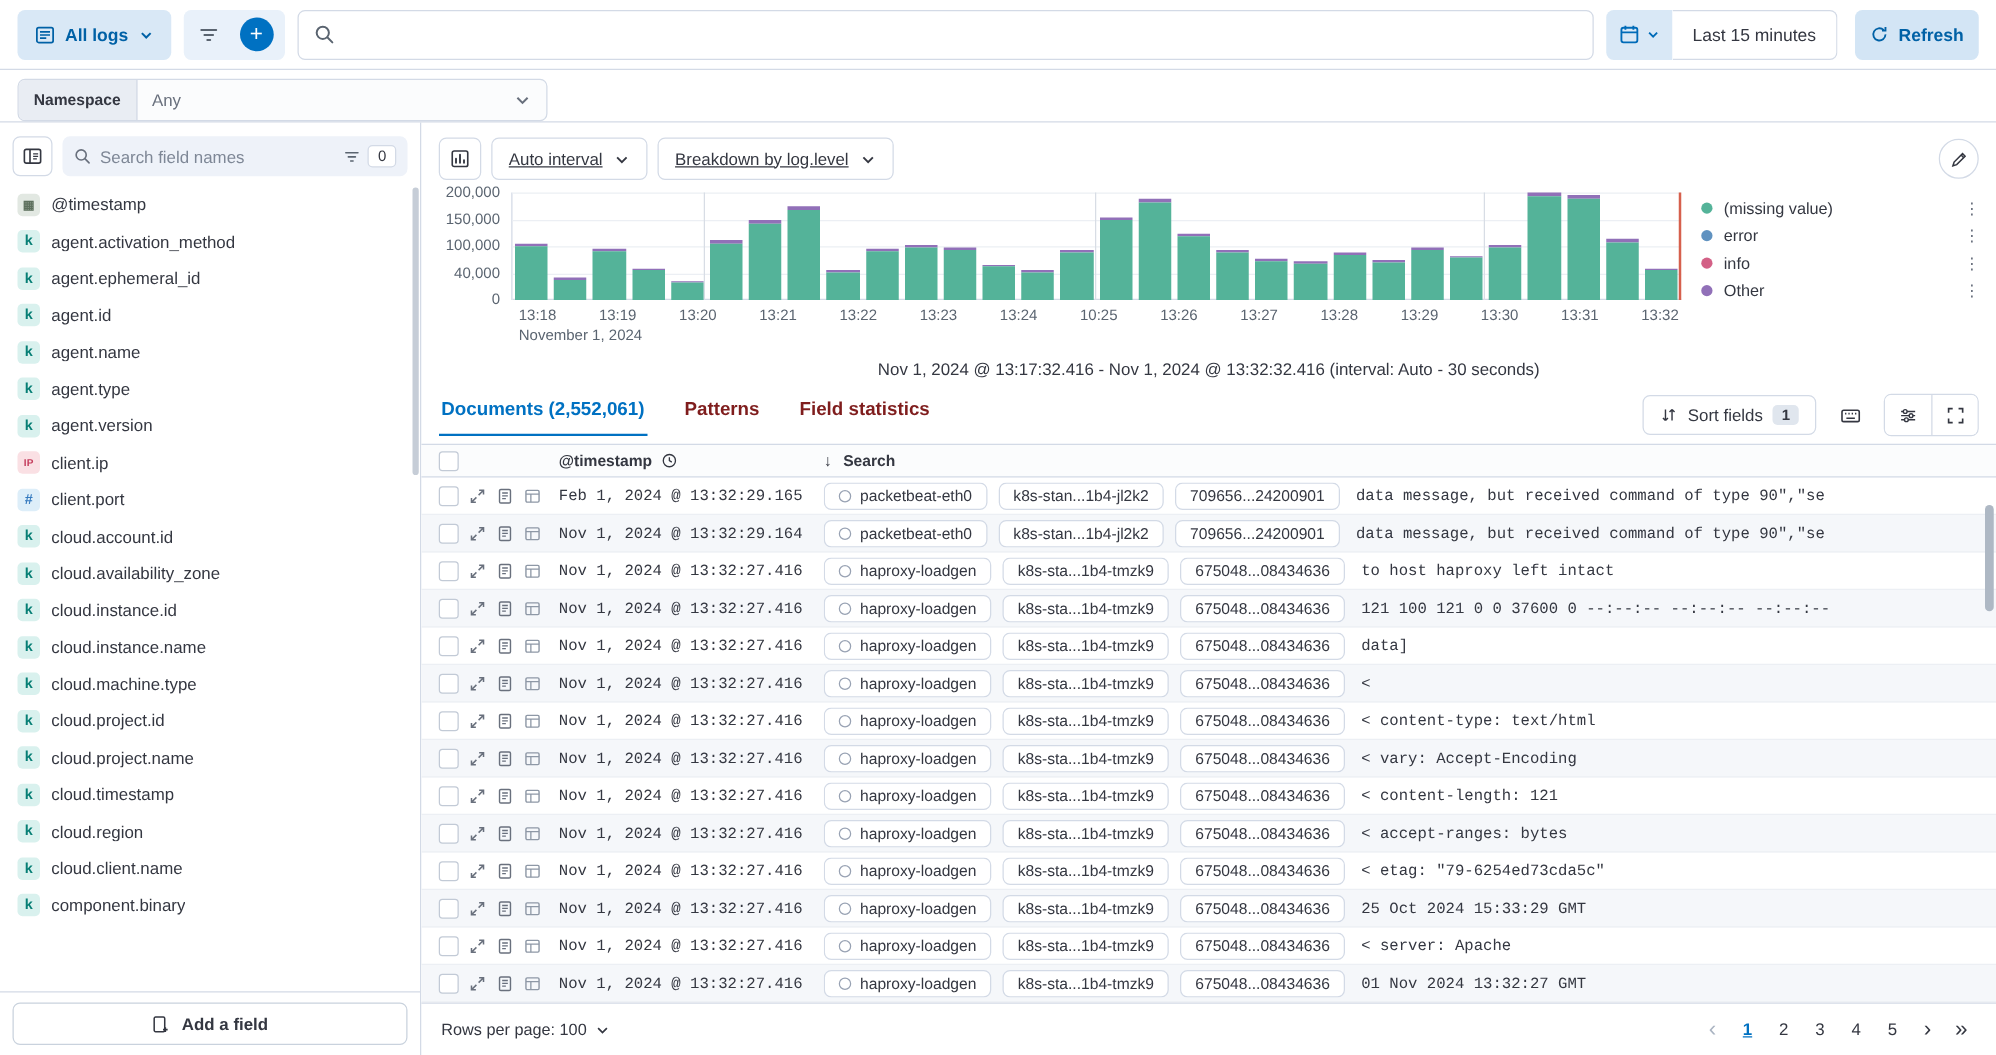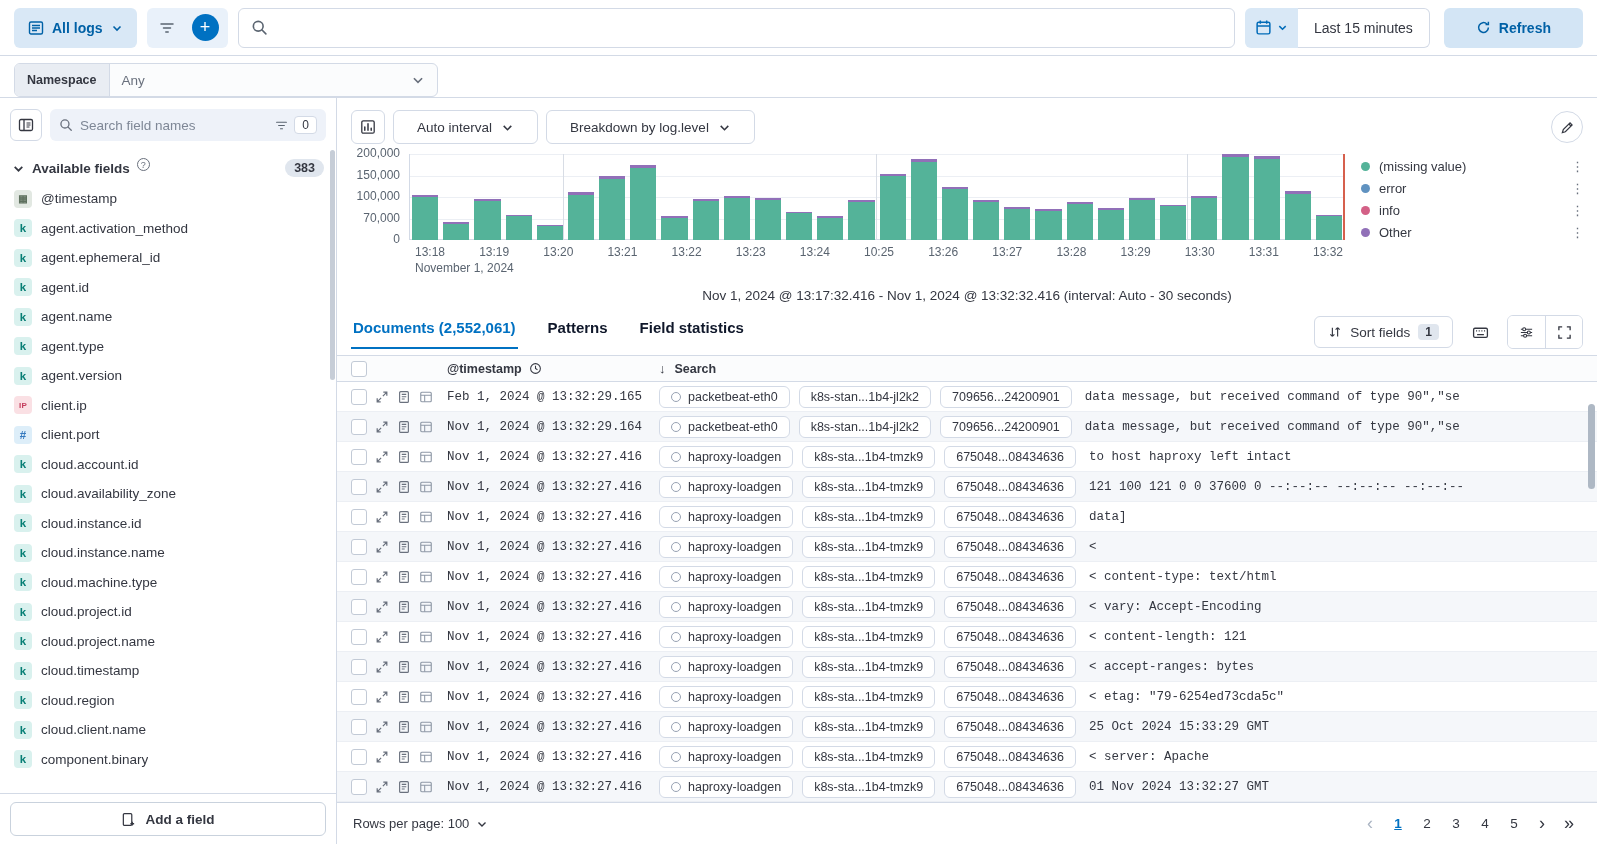--- a/index.html
+++ b/index.html
@@ -16,21 +16,21 @@
   .logs-btn {display:flex; align-items:center; gap:8px; height:40px; padding:0 14px; background:#d9e8f6; border-radius:6px; color:#0061a6; font-weight:700; font-size:14px;}
   .filter-group {display:flex; align-items:center; height:40px; background:#e9f1fa; border-radius:6px; padding:0 2px;}
   .filter-btn {width:36px; height:40px; display:flex; align-items:center; justify-content:center;}
   .add-filter-btn {width:27px; height:27px; border-radius:50%; background:#0071c2; color:#fff; font-size:18px; display:flex; align-items:center; justify-content:center; margin:0 7px; line-height:1; padding-bottom:2px;}
   .kql-box {flex:1; height:40px; border:1px solid #d3dae6; border-radius:6px; display:flex; align-items:center; padding:0 12px; gap:9px; background:#fff;}
   .kql-box input {border:none; outline:none; flex:1; font-size:14.5px; color:#343741; background:transparent;}
   .kql-box input::placeholder {color:#8b95a5;}
   .time-group {display:flex; height:40px;}
   .cal-btn {display:flex; align-items:center; gap:5px; background:#d9e8f6; border-radius:6px 0 0 6px; padding:0 10px;}
   .time-range-btn {display:flex; align-items:center; padding:0 16px; border:1px solid #d3dae6; border-left:none; border-radius:0 6px 6px 0; font-size:14px; background:#fff;}
-  .refresh-btn {display:flex; align-items:center; gap:8px; height:40px; padding:0 32px; background:#d3e5f5; border-radius:6px; color:#0061a6; font-weight:700; font-size:14px; margin-left:4px;}
+  .refresh-btn {display:flex; align-items:center; gap:8px; height:40px; padding:0 12px; background:#d3e5f5; border-radius:6px; color:#0061a6; font-weight:700; font-size:14px; margin-left:4px;}
 
   
   .ns-bar {height:42px; border-bottom:1px solid #d3dae6; display:flex; align-items:flex-end; padding:0 14px;}
   .ns-control {display:flex; align-items:stretch; height:34px; border:1px solid #d3dae6; border-radius:6px; overflow:hidden; width:424px; background:#fbfcfd;}
   .ns-prepend {background:#e9edf3; display:flex; align-items:center; padding:0 12px; font-size:12.5px; font-weight:700; border-right:1px solid #d3dae6;}
   .ns-value {flex:1; display:flex; align-items:center; justify-content:space-between; padding:0 12px; font-size:13.5px; color:#69707d;}
 
   
   .content {display:flex; height:746px;}
   .sidebar {width:337px; flex:none; border-right:1px solid #d3dae6; display:flex; flex-direction:column; position:relative; overflow:hidden;}
@@ -56,21 +56,21 @@
   .ficon-ip {background:#fae0e4; color:#c43c5c; font-size:8px; letter-spacing:.3px;}
   .ficon-number {background:#ddeef9; color:#357abf; font-size:11.5px;}
   .fname {white-space:nowrap; overflow:hidden;}
   .sb-footer {border-top:1px solid #d3dae6; padding:8px 10px; flex:none;}
   .add-field-btn {width:100%; height:34px; border:1px solid #c9d2dd; border-radius:6px; background:#fff; display:flex; align-items:center; justify-content:center; gap:9px; font-size:13.5px; font-weight:700; color:#343741;}
   .sb-scroll {position:absolute; right:1px; top:52px; width:5px; height:230px; background:#c6cdd7; border-radius:3px;}
 
   
   .chart-controls {display:flex; align-items:center; gap:8px; padding:12px 14px 8px;}
   .sq-btn {width:34px; height:34px; border:1px solid #d3dae6; border-radius:6px; background:#fff; display:flex; align-items:center; justify-content:center; flex:none;}
-  .dd-btn {height:34px; border:1px solid #d3dae6; border-radius:6px; background:#fff; display:flex; align-items:center; gap:9px; padding:0 23px; font-size:13.5px;}
+  .dd-btn {height:34px; border:1px solid #d3dae6; border-radius:6px; background:#fff; display:flex; align-items:center; gap:9px; padding:0 13px; font-size:13.5px;text-decoration:underline;}
   .edit-vis-btn {margin-left:auto; width:32px; height:32px; border:1px solid #d3dae6; border-radius:50%; display:flex; align-items:center; justify-content:center; background:#fff;}
   .chart-row {display:flex; padding:2px 8px 0 0;}
   .y-col {width:72px; flex:none; position:relative; height:86px;}
   .y-col span {position:absolute; right:9px; transform:translateY(-55%); font-size:12px; color:#5a6470; white-space:nowrap;}
   .plot-col {flex:1; min-width:0;}
   .plot {height:86px; position:relative; border-left:1px solid #d3dae6;}
   .hgrid {position:absolute; left:0; right:0; height:1px; background:#eceff4;}
   .vgrid {position:absolute; top:0; bottom:0; width:1px; background:#d8dde5;}
   .baseline {position:absolute; left:0; right:0; bottom:0; height:1px; background:#d3dae6;}
   .bars {position:absolute; left:2px; right:3px; top:0; bottom:0; display:flex; align-items:flex-end; gap:5px;}
@@ -80,21 +80,21 @@
   .x-axis {display:flex; justify-content:space-between; padding:5px 2px 0 6px; font-size:12px; color:#5a6470;}
   .date-label {font-size:12px; color:#5a6470; padding:2px 0 0 6px;}
   .legend-col {width:244px; flex:none; padding:5px 6px 0 16px; display:flex; flex-direction:column; gap:7px;}
   .legend-item {display:flex; align-items:center; gap:9px; font-size:13px;}
   .legend-dot {width:9px; height:9px; border-radius:50%; flex:none;}
   .legend-menu {margin-left:auto; color:#69707d; font-size:13px; letter-spacing:-1px;}
   .caption {text-align:center; font-size:13.5px; padding:13px 0 10px; color:#343741;}
 
   
   .tabs-row {display:flex; align-items:flex-start; padding:0 14px; gap:28px; min-height:42px;}
-  .tab {font-size:15px; font-weight:700; padding:6px 2px 13px; color:#0f172a;}
+  .tab {font-size:15px; font-weight:700; padding:6px 2px 13px; color:#7f1d1d;}
   .tab.active {color:#0071c2; box-shadow:inset 0 -2px 0 #0071c2;}
   .tr-tools {margin-left:auto; display:flex; align-items:center; gap:10px; padding-top:2px;}
   .sort-btn {display:flex; align-items:center; gap:8px; border:1px solid #d3dae6; border-radius:6px; height:32px; padding:0 13px; font-size:13.5px; background:#fff;}
   .sort-badge {background:#e0e6ee; border-radius:4px; padding:1px 7px; font-size:12px; font-weight:700;}
   .tool-single {width:34px; height:32px; display:flex; align-items:center; justify-content:center;}
   .tool-group {display:flex; border:1px solid #d3dae6; border-radius:6px; overflow:hidden;}
   .tool-group .icon-cell {width:37px; height:32px; display:flex; align-items:center; justify-content:center; background:#fff;}
   .tool-group .icon-cell + .icon-cell {border-left:1px solid #d3dae6;}
 
   
@@ -212,28 +212,20 @@
           <input value="" placeholder="Search field names" style="">
           <span class="sb-filter">
             <svg width="13" height="13" viewBox="0 0 16 16">
                 <path d="M2 4h12M4.5 8h7M6.8 12h2.4" stroke="#5a6470" stroke-width="1.5" stroke-linecap="round"></path>
               </svg>
             <span class="cnt">0</span>
           </span>
         </div>
       </div>
 
-      <div class="fields-hdr">
-        <svg class="chev" width="13" height="13" viewBox="0 0 12 12">
-            <path d="M2.5 4.5l3.5 3.5 3.5-3.5" fill="none" stroke="#343741" stroke-width="1.6"></path>
-          </svg>
-        <span class="title">Available fields</span>
-        <span class="qmark">?</span>
-        <span class="count-badge">383</span>
-      </div>
 
       <div class="field-list">
           <div class="field-item">
             <span class="ficon ficon-date">▦</span>
             <span class="fname">@timestamp</span>
           </div>
           <div class="field-item">
             <span class="ficon ficon-keyword">k</span>
             <span class="fname">agent.activation_method</span>
           </div>
@@ -350,21 +342,21 @@
               <path d="M9.5 4.3l2.2 2.2" stroke="#343741" stroke-width="1.3"></path>
             </svg>
         </button>
       </div>
 
       <div class="chart-row">
         <div class="y-col">
             <span style="top: 0%;">200,000</span>
             <span style="top: 25%;">150,000</span>
             <span style="top: 50%;">100,000</span>
-            <span style="top: 75%;">70,000</span>
+            <span style="top: 75%;">40,000</span>
             <span style="top: 100%;">0</span>
           </div>
         <div class="plot-col">
           <div class="plot">
             <div class="hgrid" style="top:0"></div>
             <div class="hgrid" style="top:25%"></div>
             <div class="hgrid" style="top:50%"></div>
             <div class="hgrid" style="top:75%"></div>
             <div class="baseline"></div>
             <div class="bars">

